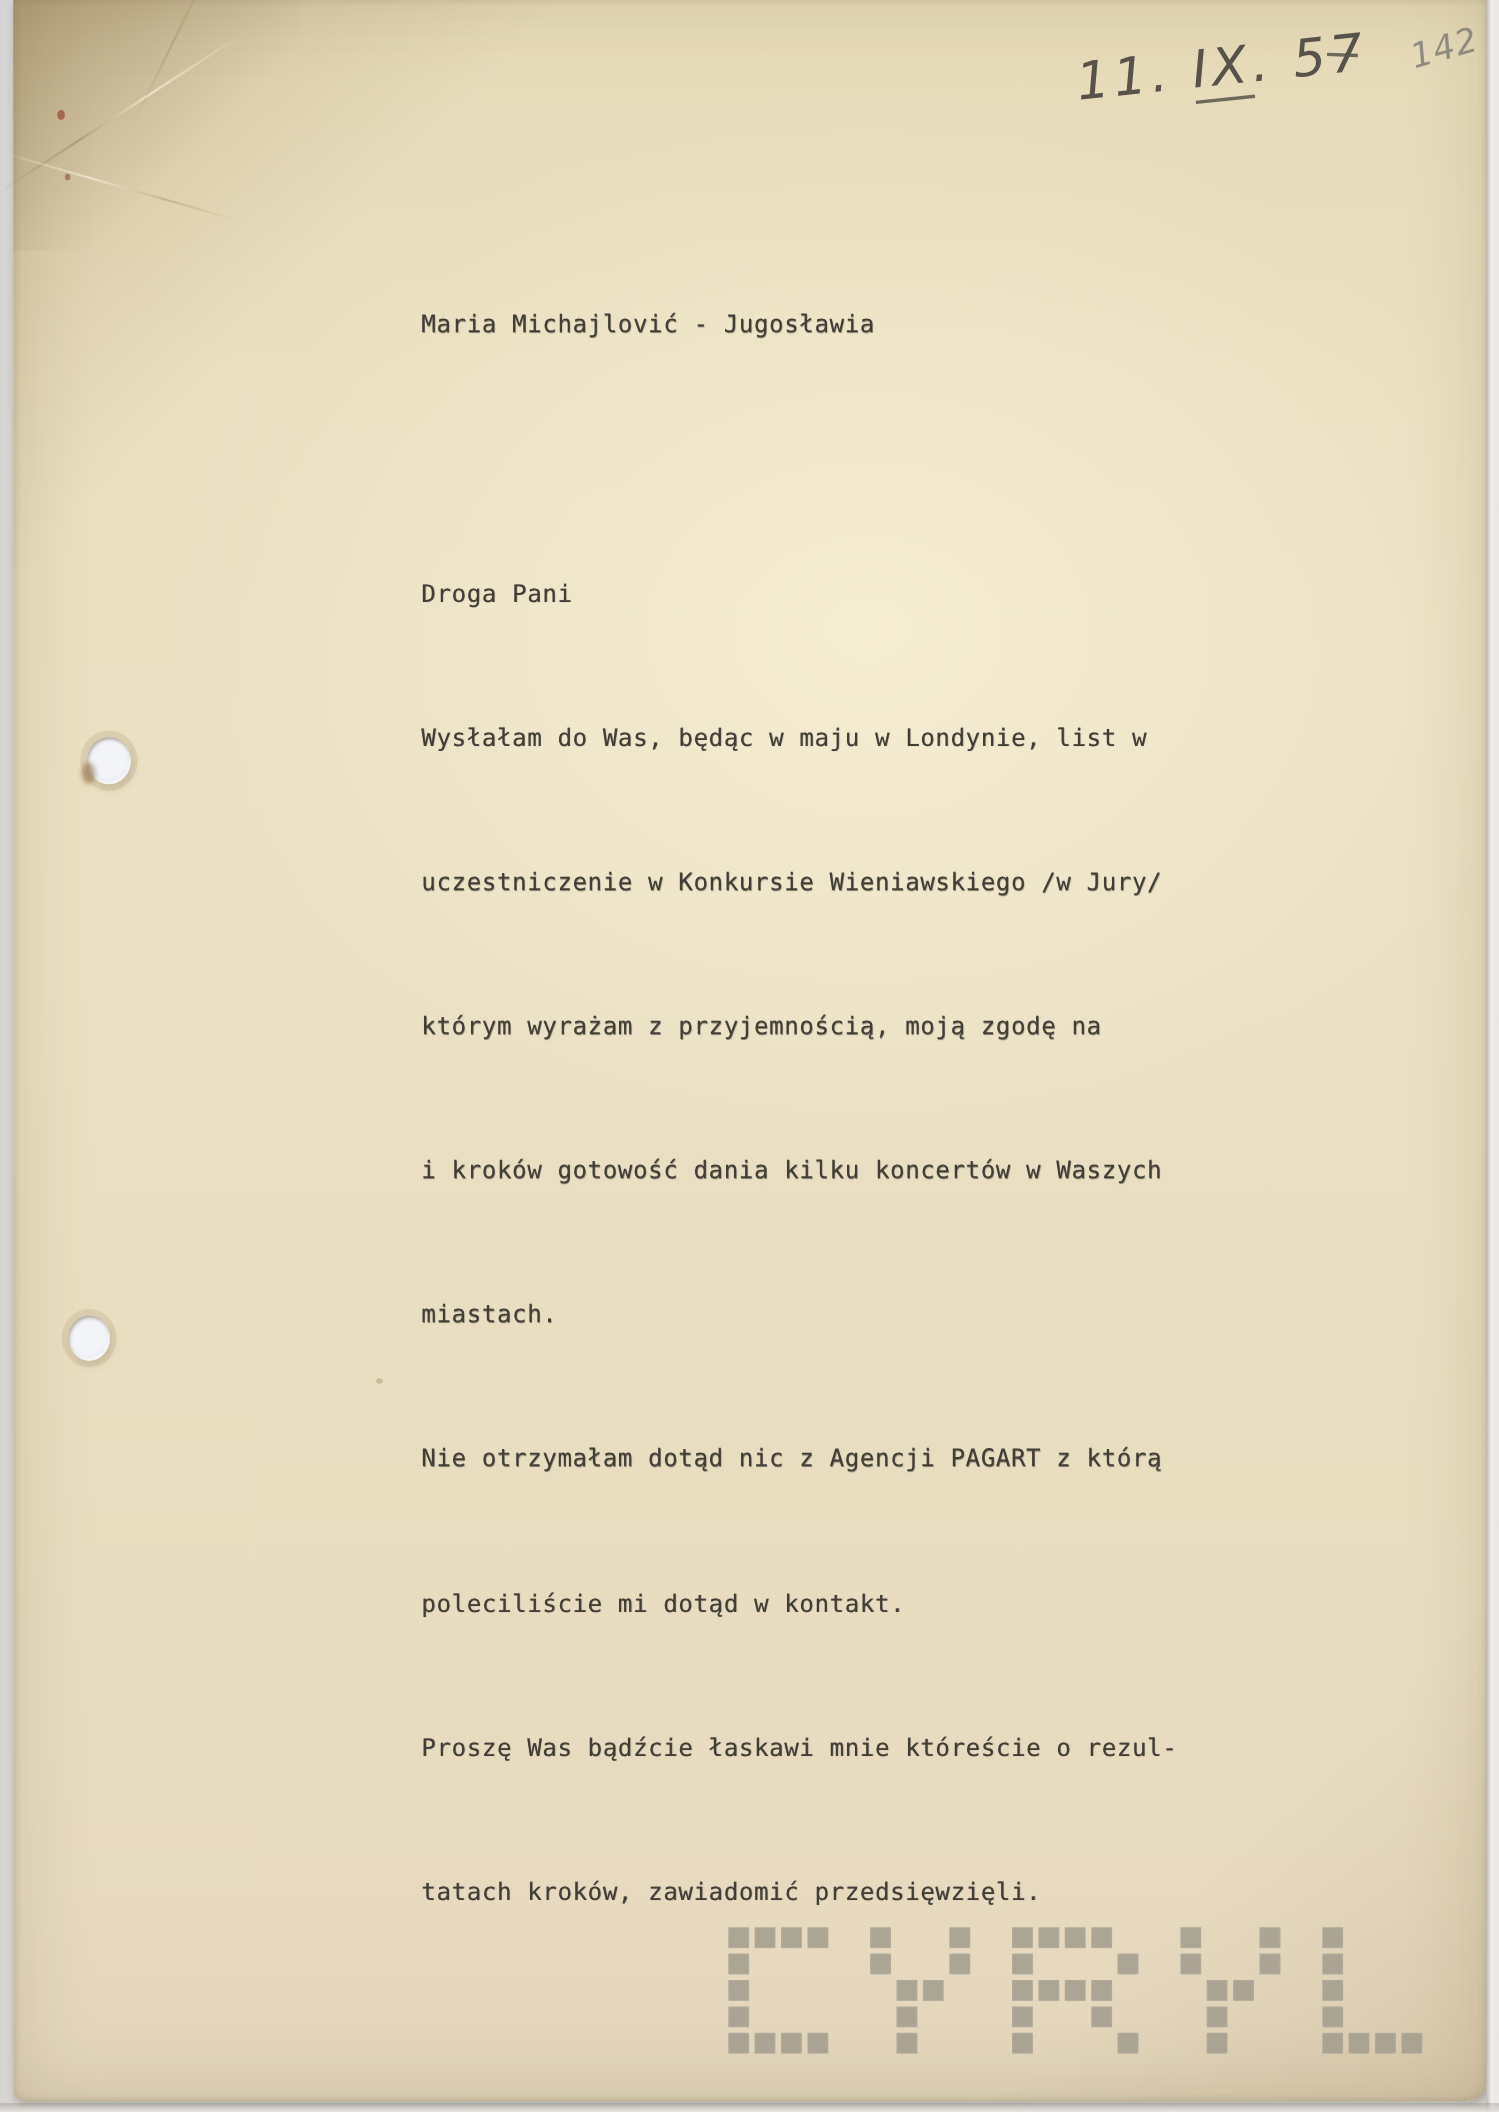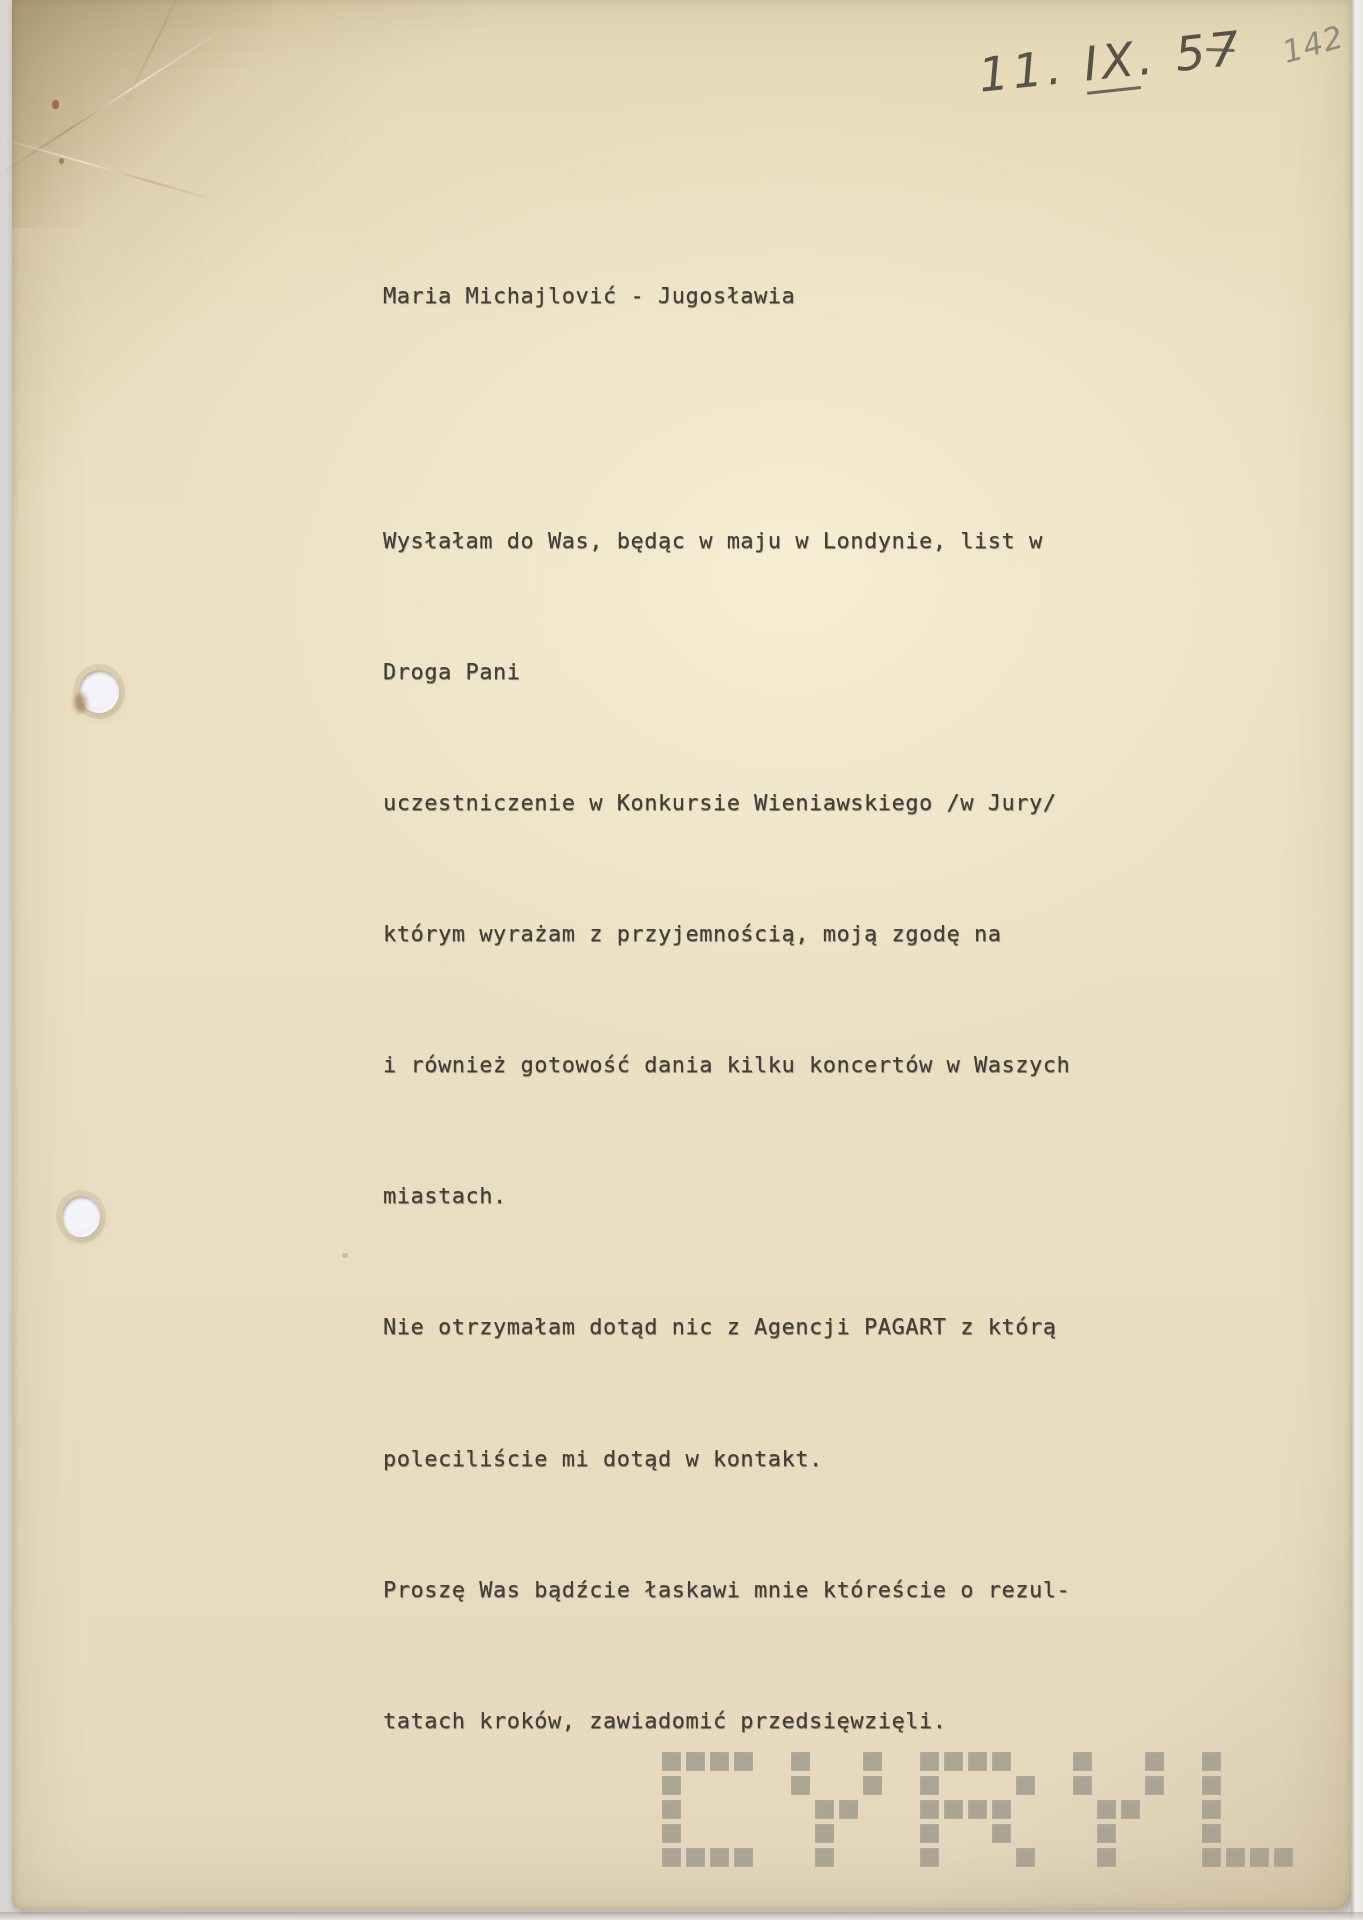--- a/index.html
+++ b/index.html
@@ -103,25 +103,25 @@
 <div class="hole hole-top"></div>
 <div class="hole hole-bottom"></div>
 
 <div class="hand-date"><span>11.</span> <span class="month">IX</span><span>.</span> <span class="year">57</span></div>
 <div class="hand-num">142</div>
 
 <div class="typewritten">
   <div class="tw-spacer"></div>
   <div class="tw-line">Maria Michajlović - Jugosławia</div>
   <div class="tw-spacer"></div>
+  <div class="tw-line">Droga Pani</div>
   <div class="tw-line">Wysłałam do Was, będąc w maju w Londynie, list w</div>
-  <div class="tw-line">Droga Pani</div>
   <div class="tw-line">uczestniczenie w Konkursie Wieniawskiego /w Jury/</div>
   <div class="tw-line">którym wyrażam z przyjemnością, moją zgodę na</div>
-  <div class="tw-line">i również gotowość dania kilku koncertów w Waszych</div>
+  <div class="tw-line">i kroków gotowość dania kilku koncertów w Waszych</div>
   <div class="tw-line">miastach.</div>
   <div class="tw-line">Nie otrzymałam dotąd nic z Agencji PAGART z którą</div>
   <div class="tw-line">poleciliście mi dotąd w kontakt.</div>
   <div class="tw-line">Proszę Was bądźcie łaskawi mnie któreście o rezul-</div>
   <div class="tw-line">tatach kroków, zawiadomić przedsięwzięli.</div>
   
   
   
   
   

